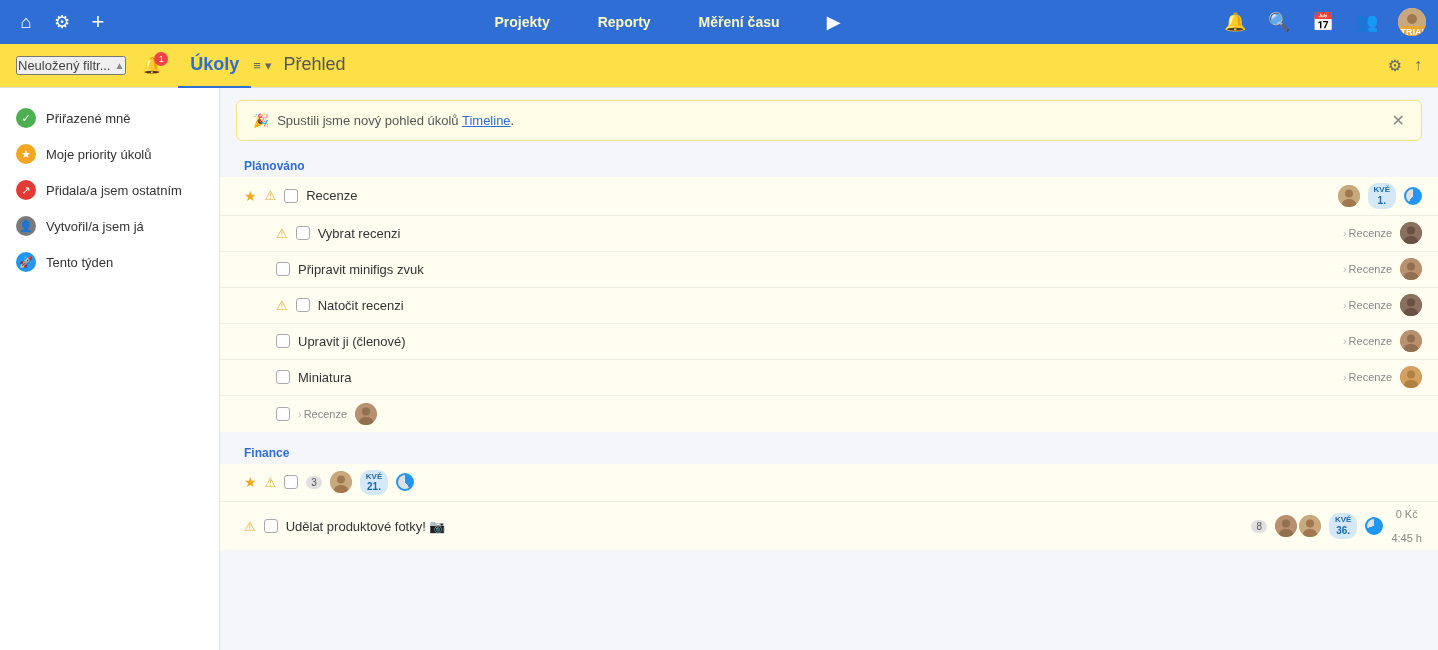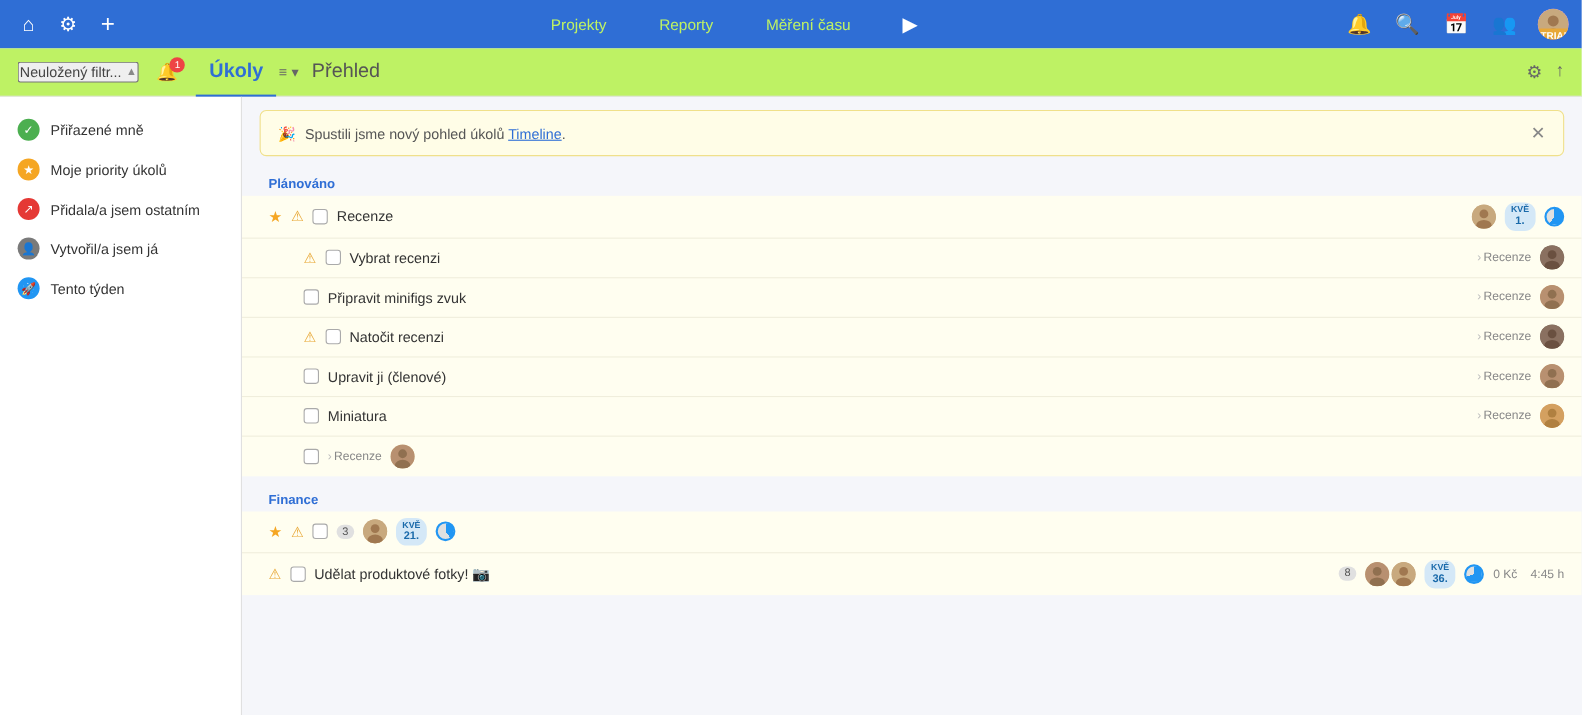--- a/index.html
+++ b/index.html
@@ -11,27 +11,27 @@
       height: 44px;
       display: flex;
       align-items: center;
       padding: 0 12px;
       gap: 8px;
     }
     .topnav-left { display: flex; align-items: center; gap: 8px; }
     .topnav-center { flex: 1; display: flex; align-items: center; justify-content: center; gap: 32px; }
     .topnav-right { display: flex; align-items: center; gap: 16px; }
     .topnav-icon { color: white; font-size: 18px; cursor: pointer; display: flex; align-items: center; justify-content: center; width: 28px; height: 28px; }
-    .topnav-link { color: #bef264; font-size: 14px; font-weight: 400; cursor: pointer; text-decoration: none; padding: 4px 8px; border-radius: 4px; }
+    .topnav-link { color: #fef9c3; font-size: 14px; font-weight: 700; cursor: pointer; text-decoration: none; padding: 4px 8px; border-radius: 4px; }
     .topnav-avatar { width: 28px; height: 28px; border-radius: 50%; background: #f9a8d4; display: flex; align-items: flex-end; justify-content: center; overflow: hidden; position: relative; }
     .trial-badge { background: #e8a838; color: white; font-size: 9px; font-weight: 700; padding: 1px 3px; border-radius: 2px; position: absolute; bottom: -2px; right: -4px; }
 
     
     .subheader {
-      background: #bef264;
+      background: #fde047;
       height: 44px;
       display: flex;
       align-items: center;
       padding: 0 16px;
       border-bottom: 1px solid #e0e0e0;
       gap: 16px;
     }
     .filter-btn { display: flex; align-items: center; gap: 4px; font-size: 13px; color: #444; cursor: pointer; }
     .filter-btn .chevron { font-size: 10px; color: #888; }
     .notif-btn { position: relative; }
@@ -157,21 +157,21 @@
     }
     .date-badge .month { font-size: 8px; text-transform: uppercase; }
 
     .circle-progress {
       width: 18px; height: 18px; border-radius: 50%;
       border: 2px solid #2196f3; flex-shrink: 0;
     }
 
     .finance-section { margin-top: 8px; }
 
-    .task-meta { font-size: 11px; color: #888; margin-left: auto; display: flex; gap: 12px; align-items: center; }
+    .task-meta { font-size: 11px; color: #888; margin-left: auto; display: flex; gap: 12px; align-items: center; flex-direction: column; }
 
     .count-badge {
       background: #e0e0e0; color: #555; font-size: 10px;
       border-radius: 10px; padding: 1px 5px;
     }
   </style>
 </head>
 <body>
 
 <nav class="topnav">

